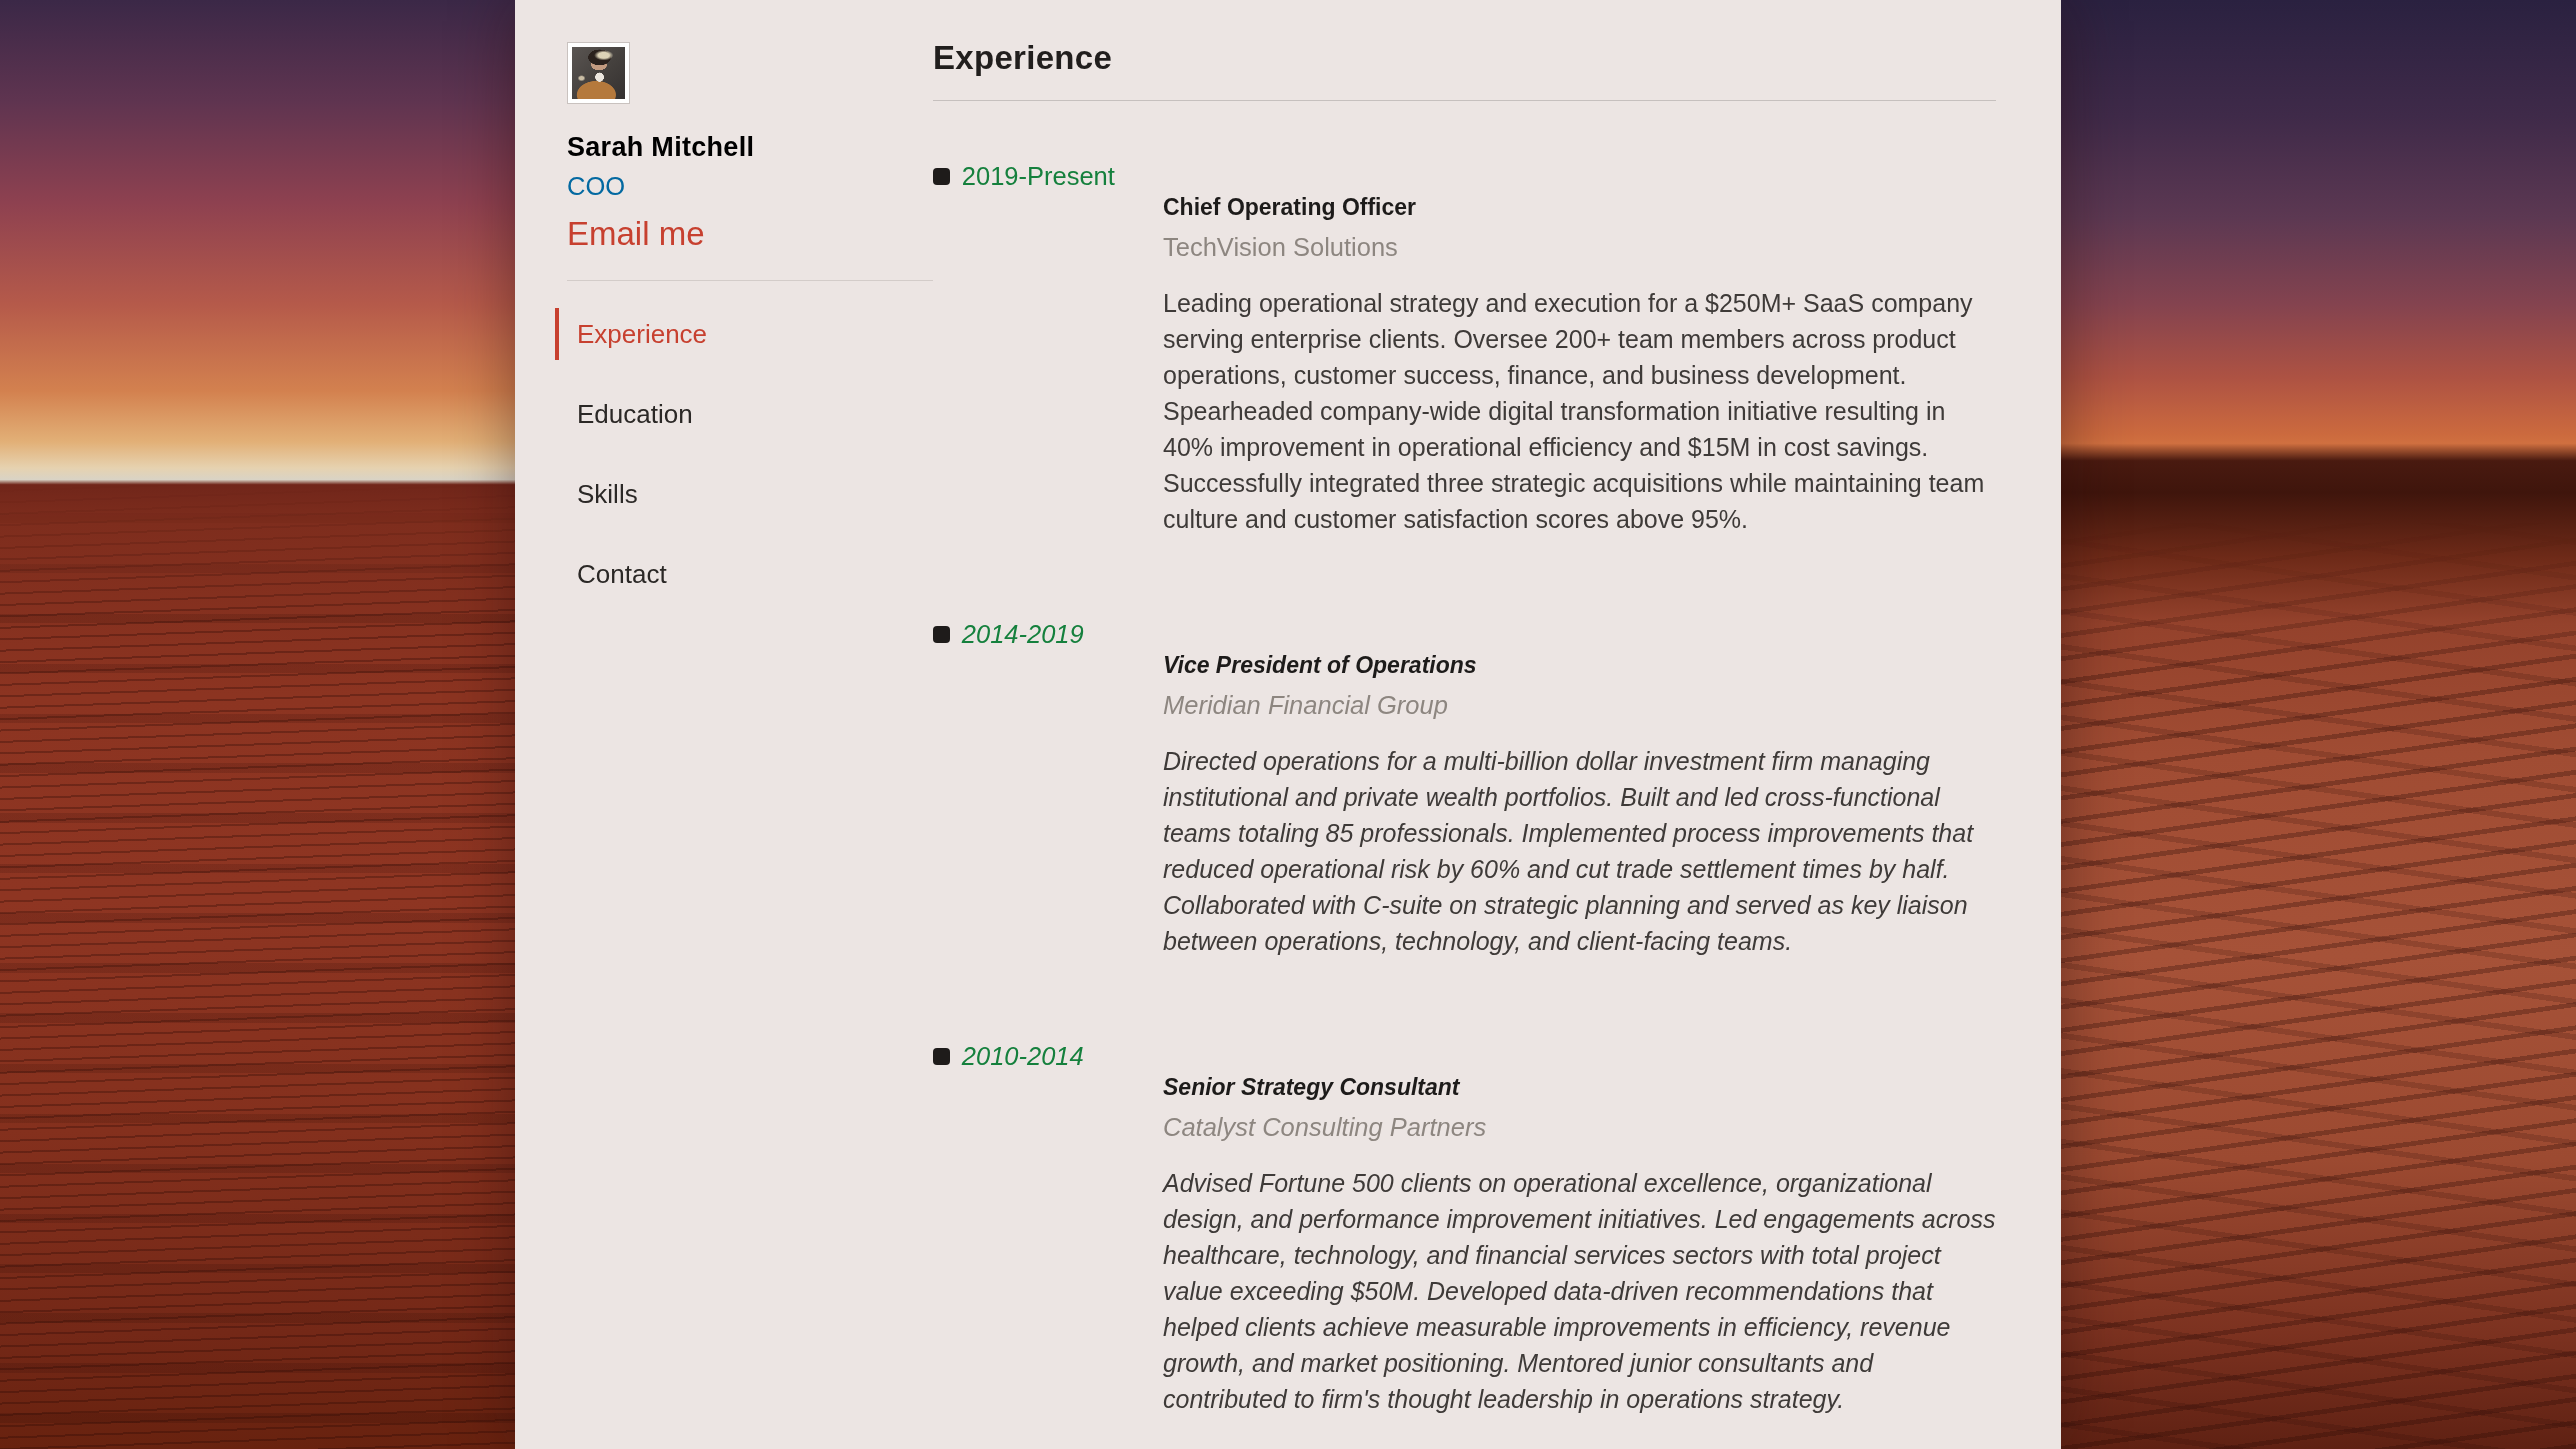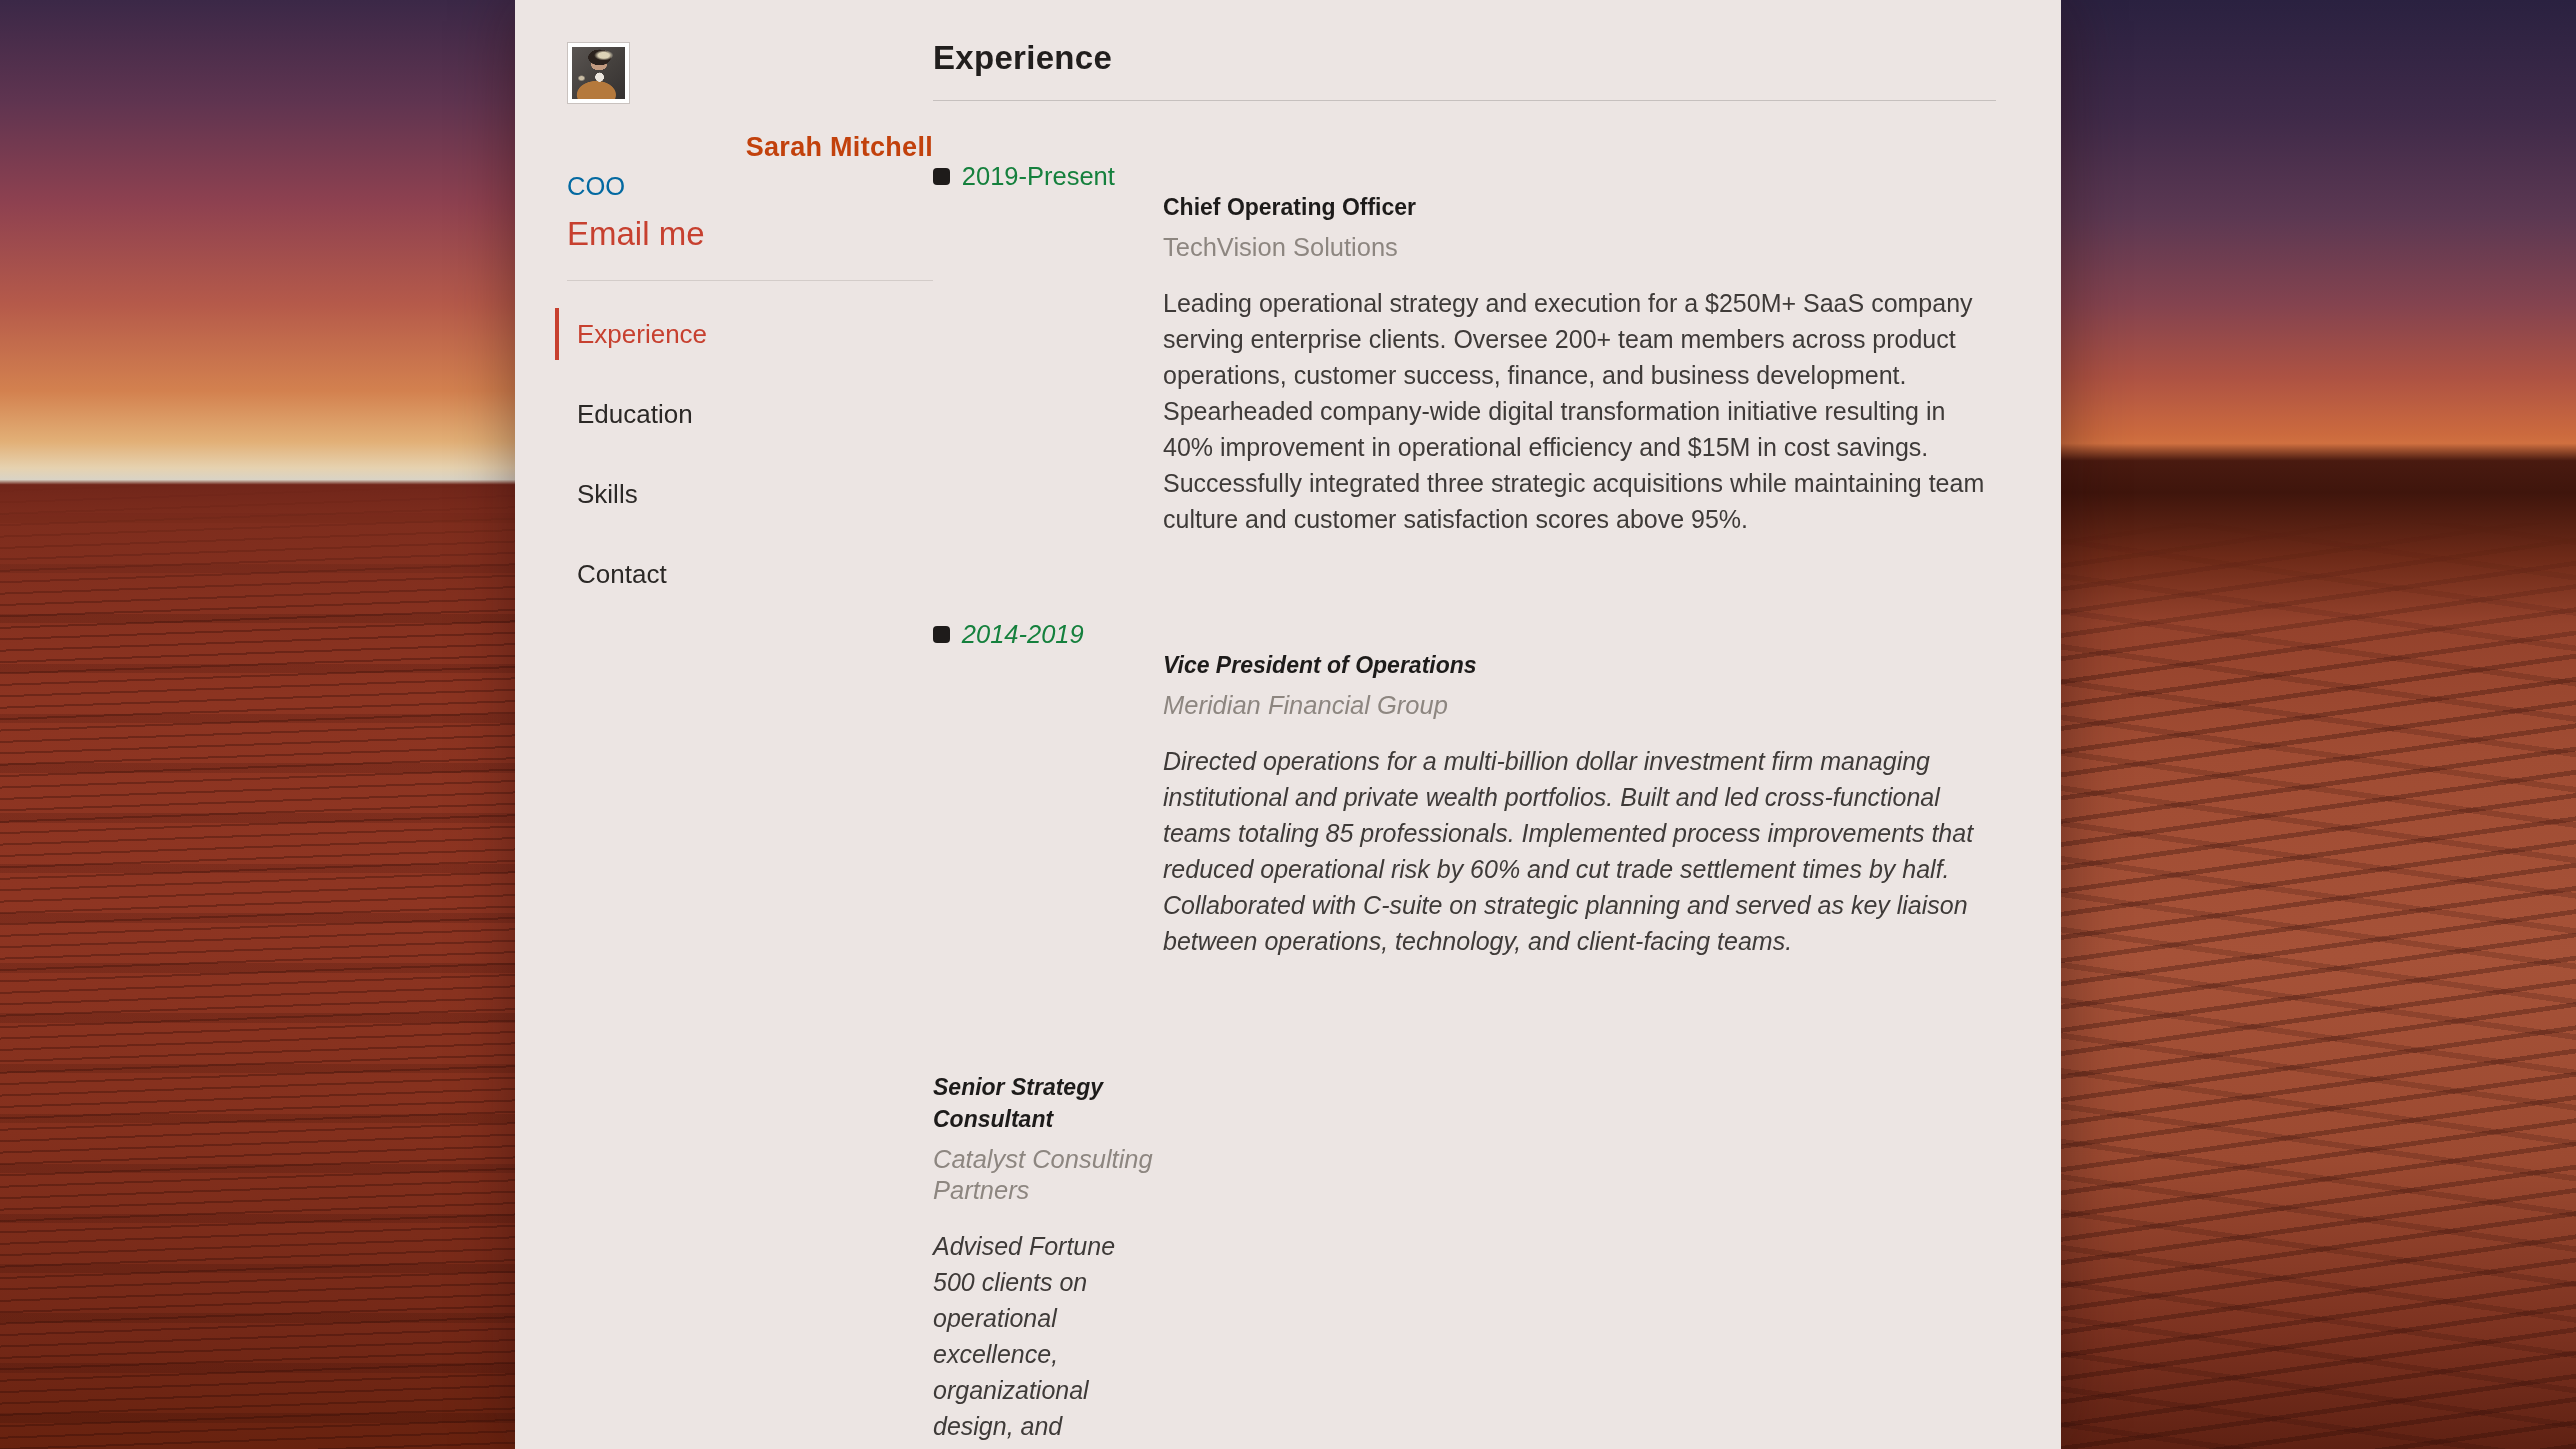--- a/index.html
+++ b/index.html
@@ -50,21 +50,21 @@
   .avatar-img { width:100%; height:100%;
     background:
       radial-gradient(ellipse 26% 14% at 60% 16%, rgba(240,230,200,0.9) 40%, rgba(240,230,200,0) 70%),
       radial-gradient(ellipse 10% 8% at 18% 60%, rgba(235,220,190,0.8) 40%, rgba(235,220,190,0) 75%),
       radial-gradient(ellipse 34% 24% at 52% 20%, #2a211d 62%, rgba(42,33,29,0) 64%),
       radial-gradient(ellipse 24% 20% at 51% 32%, #c29a80 64%, rgba(194,154,128,0) 66%),
       radial-gradient(ellipse 13% 14% at 52% 58%, #ece7df 60%, rgba(236,231,223,0) 66%),
       radial-gradient(ellipse 58% 42% at 46% 92%, #b5793c 62%, rgba(181,121,60,0) 65%),
       linear-gradient(135deg, #5a5552 0%, #44403d 55%, #353130 100%);
   }
-  .profile-name { margin-top:28px; font-size:27px; font-weight:700; color:#c2410c; letter-spacing:0.3px;text-align:right; }
+  .profile-name { margin-top:28px; font-size:27px; font-weight:700; color:#000000; letter-spacing:0.3px; }
   .profile-title { margin-top:9.4px; font-size:25.5px; color:#0369a1; }
   .profile-email { display:inline-block; margin-top:13.4px; font-size:33px; color:#c7402f; text-decoration:none; }
   .side-divider { margin-top:27px; width:366px; height:0; border-top:1.3px solid #d3ccc9; }
 
   nav { margin-top:27.5px; margin-left:-12px; }
   .nav-item { list-style:none; padding:10px 0 10px 18px; margin-bottom:28px;
     border-left:4.7px solid transparent; font-size:26px; line-height:32px; color:#2b2826; cursor:pointer; }
   .nav-item.active { color:#c7402f; border-left-color:#c7402f; }
 
   
@@ -138,20 +138,24 @@
             <span class="entry-period">2014-2019</span>
           </div>
           <div>
             <div class="entry-title">Vice President of Operations</div>
             <div class="entry-company">Meridian Financial Group</div>
             <p class="entry-desc">Directed operations for a multi-billion dollar investment firm managing institutional and private wealth portfolios. Built and led cross-functional teams totaling 85 professionals. Implemented process improvements that reduced operational risk by 60% and cut trade settlement times by half. Collaborated with C-suite on strategic planning and served as key liaison between operations, technology, and client-facing teams.</p>
           </div>
         </div>
 
         <div class="entry">
+          <div class="entry-when">
+            <span class="bullet"></span>
+            <span class="entry-period">2010-2014</span>
+          </div>
           <div>
             <div class="entry-title">Senior Strategy Consultant</div>
             <div class="entry-company">Catalyst Consulting Partners</div>
             <p class="entry-desc">Advised Fortune 500 clients on operational excellence, organizational design, and performance improvement initiatives. Led engagements across healthcare, technology, and financial services sectors with total project value exceeding $50M. Developed data-driven recommendations that helped clients achieve measurable improvements in efficiency, revenue growth, and market positioning. Mentored junior consultants and contributed to firm's thought leadership in operations strategy.</p>
           </div>
         </div>
       </section>
 
       <section class="section-education">
         <h2 class="section-heading">Education</h2>

